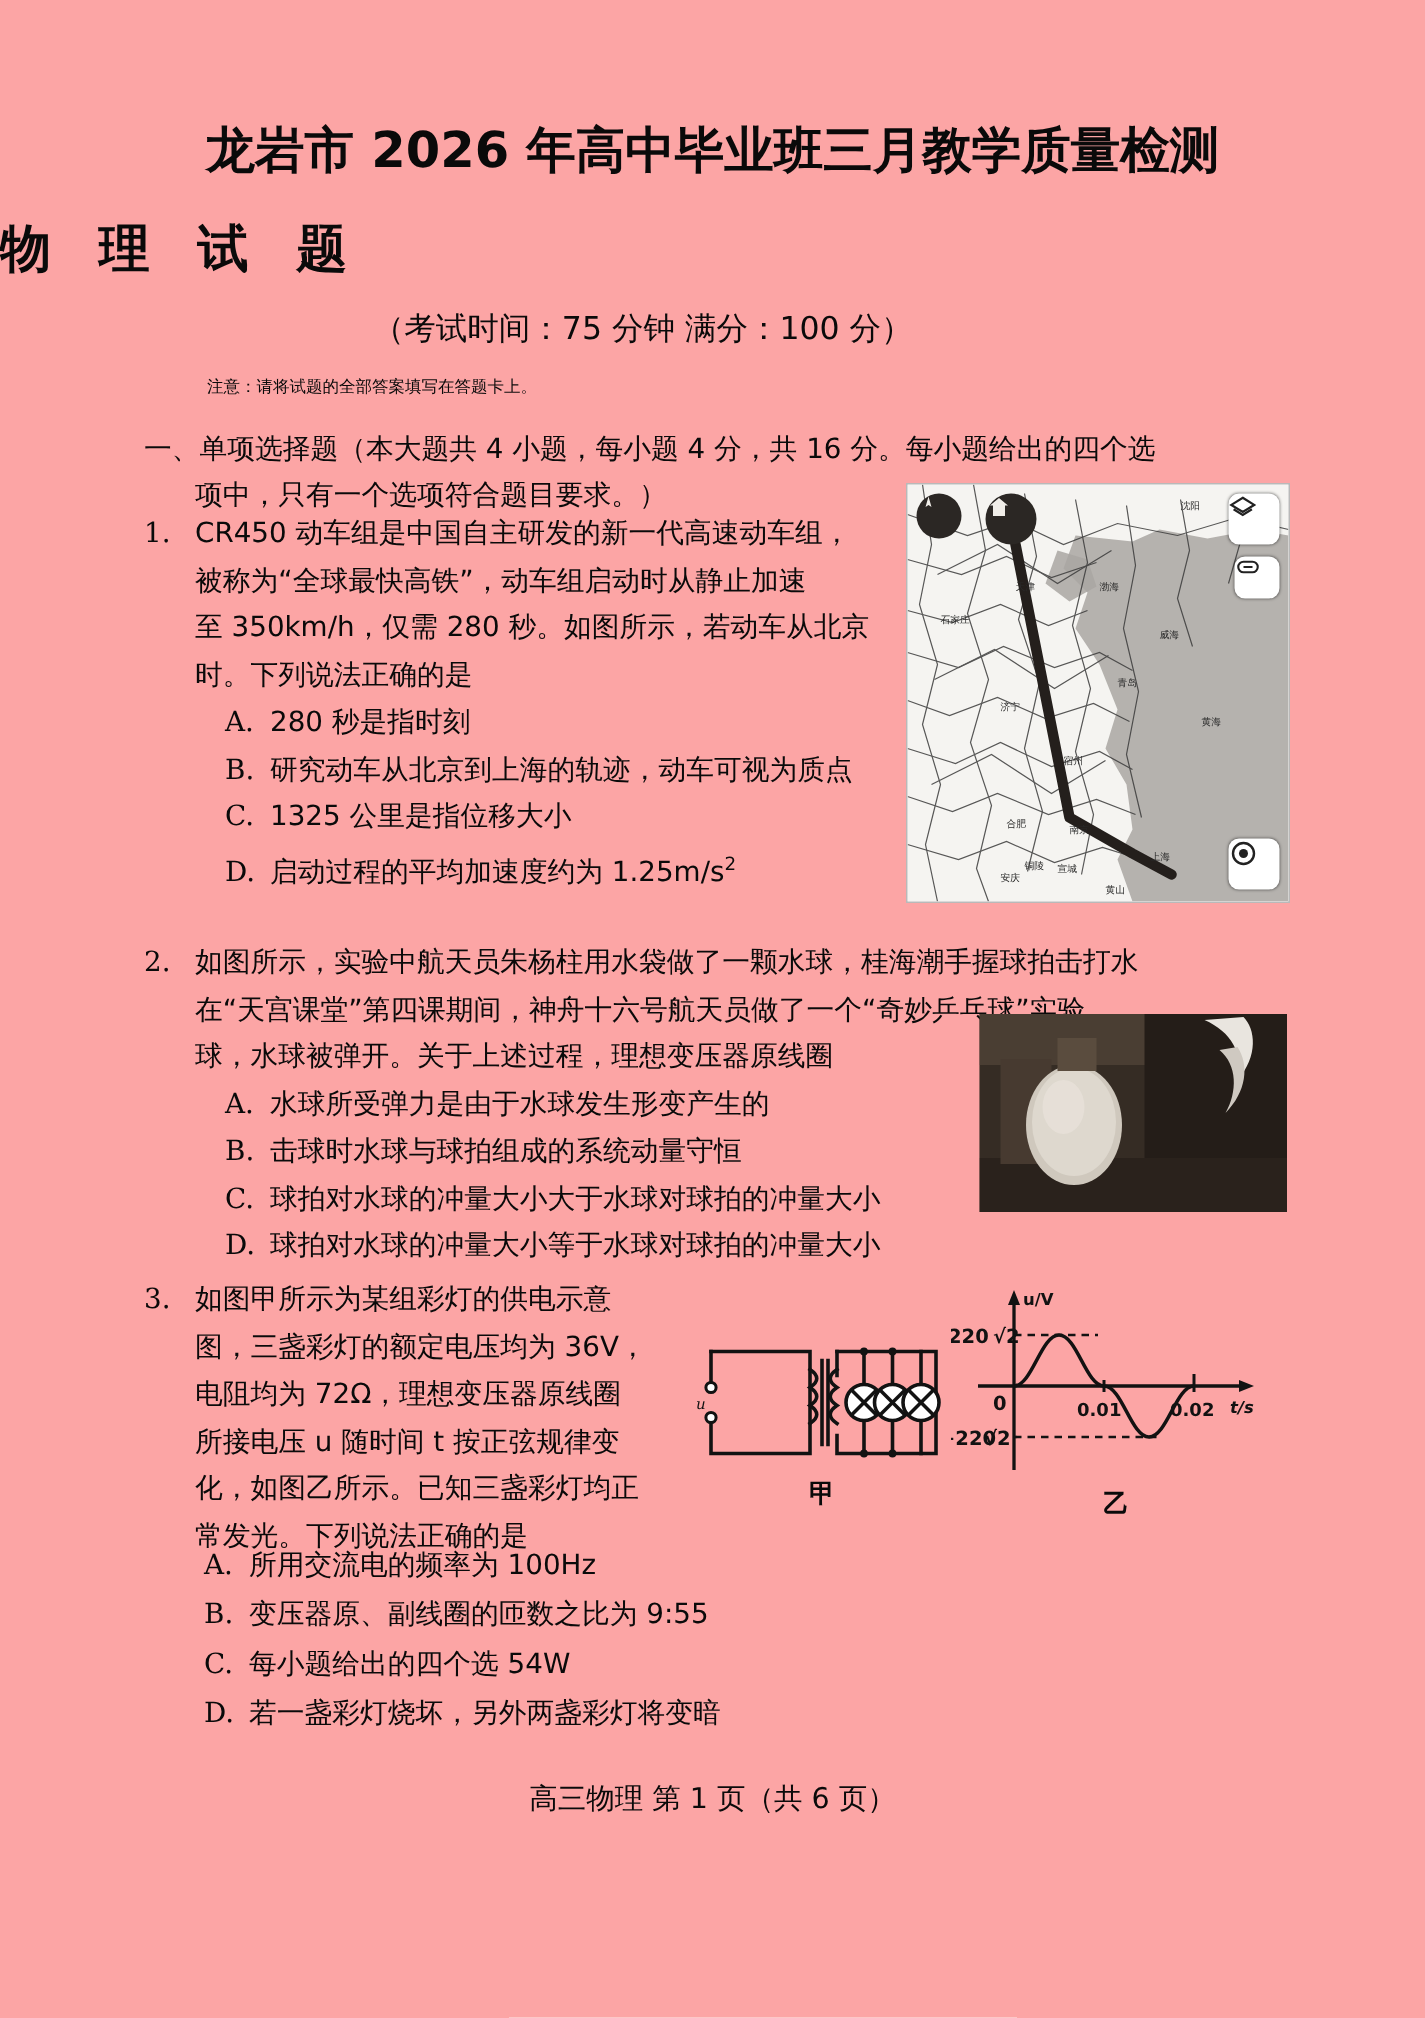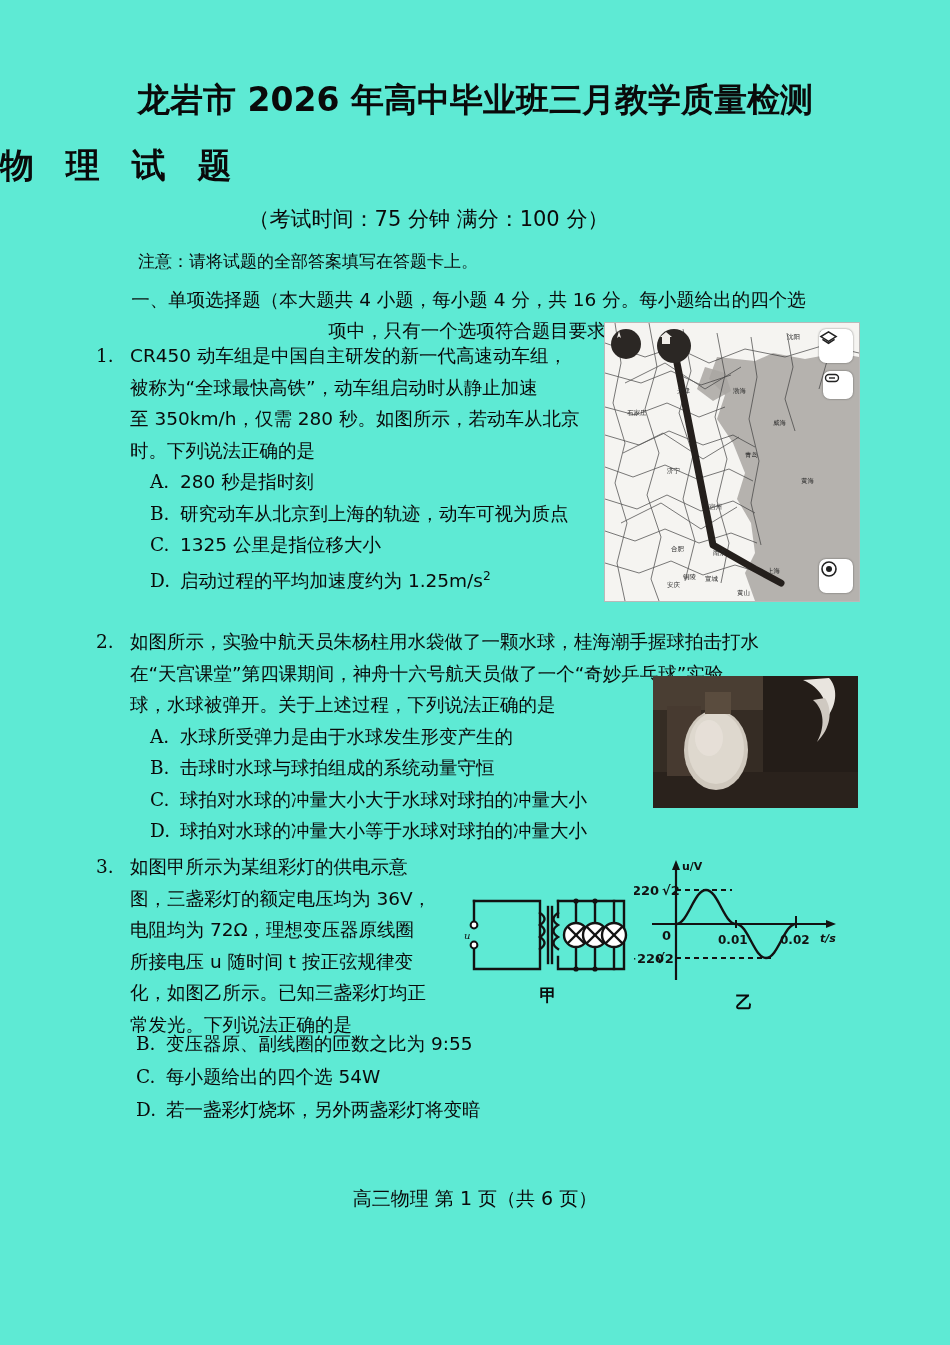--- a/index.html
+++ b/index.html
@@ -11,21 +11,21 @@
     width: 950px;
     height: 1345px;
     position: relative;
     font-family: "DejaVu Serif", "Liberation Serif", serif;
     color: #0a0a0a;
     overflow: hidden;
   }
   .page {
     position: absolute;
     inset: 0;
-    background: #5eead4;
+    background: #fca5a5;
     padding-left: 32px;
   }
 
   
   .doc-title {
     position: absolute;
     top: 78px;
     left: 0;
     width: 950px;
     text-align: center;
@@ -52,34 +52,33 @@
     left: 0;
     width: 857px;
     text-align: center;
     font-size: 21px;
     font-family: "DejaVu Sans", "Liberation Sans", sans-serif;
   }
   .doc-notice {
     position: absolute;
     top: 250px;
     left: 138px;
-    font-size: 17px;
+    font-size: 11px;
     font-family: "DejaVu Sans", "Liberation Sans", sans-serif;
   }
 
   
   .section-head {
     position: absolute;
     top: 284px;
     left: 96px;
     width: 745px;
     font-size: 18.5px;
     line-height: 31px;
     font-family: "DejaVu Sans", "Liberation Sans", sans-serif;
-    text-align: center;
   }
   .section-head .cont { display:block; padding-left: 34px; }
 
   .q {
     position: absolute;
     font-size: 18.5px;
     line-height: 31.5px;
     font-family: "DejaVu Sans", "Liberation Sans", sans-serif;
   }
   .q .num {
@@ -268,21 +267,21 @@
         <circle cx="10" cy="10" r="3" fill="#222"></circle>
       </svg>
     </div>
   </div>
 
   <div class="q" id="q2">
     <span class="num">2.</span>
     <div class="body">
       <span class="line">如图所示，实验中航天员朱杨柱用水袋做了一颗水球，桂海潮手握球拍击打水</span>
       <span class="line">在“天宫课堂”第四课期间，神舟十六号航天员做了一个“奇妙乒乓球”实验。</span>
-      <span class="line">球，水球被弹开。关于上述过程，下列说法正确的是</span>
+      <span class="line">球，水球被弹开。关于上述过程，理想变压器原线圈</span>
       <span class="opt">
         <span class="lab">A.</span><span>水球所受弹力是由于水球发生形变产生的</span>
       </span>
       <span class="opt">
         <span class="lab">B.</span><span>击球时水球与球拍组成的系统动量守恒</span>
       </span>
       <span class="opt">
         <span class="lab">C.</span><span>球拍对水球的冲量大小大于水球对球拍的冲量大小</span>
       </span>
       <span class="opt">
@@ -314,20 +313,23 @@
       <span class="line">图，三盏彩灯的额定电压均为 36V，</span>
       <span class="line">电阻均为 72Ω，理想变压器原线圈</span>
       <span class="line">所接电压 u 随时间 t 按正弦规律变</span>
       <span class="line">化，如图乙所示。已知三盏彩灯均正</span>
       <span class="line">常发光。下列说法正确的是</span>
     </div>
   </div>
 
   <div id="q3-opts">
     <span class="opt">
+      <span class="lab">A.</span><span>所用交流电的频率为 100Hz</span>
+    </span>
+    <span class="opt">
       <span class="lab">B.</span><span>变压器原、副线圈的匝数之比为 9:55</span>
     </span>
     <span class="opt">
       <span class="lab">C.</span><span>每小题给出的四个选 54W</span>
     </span>
     <span class="opt">
       <span class="lab">D.</span><span>若一盏彩灯烧坏，另外两盏彩灯将变暗</span>
     </span>
   </div>
 

